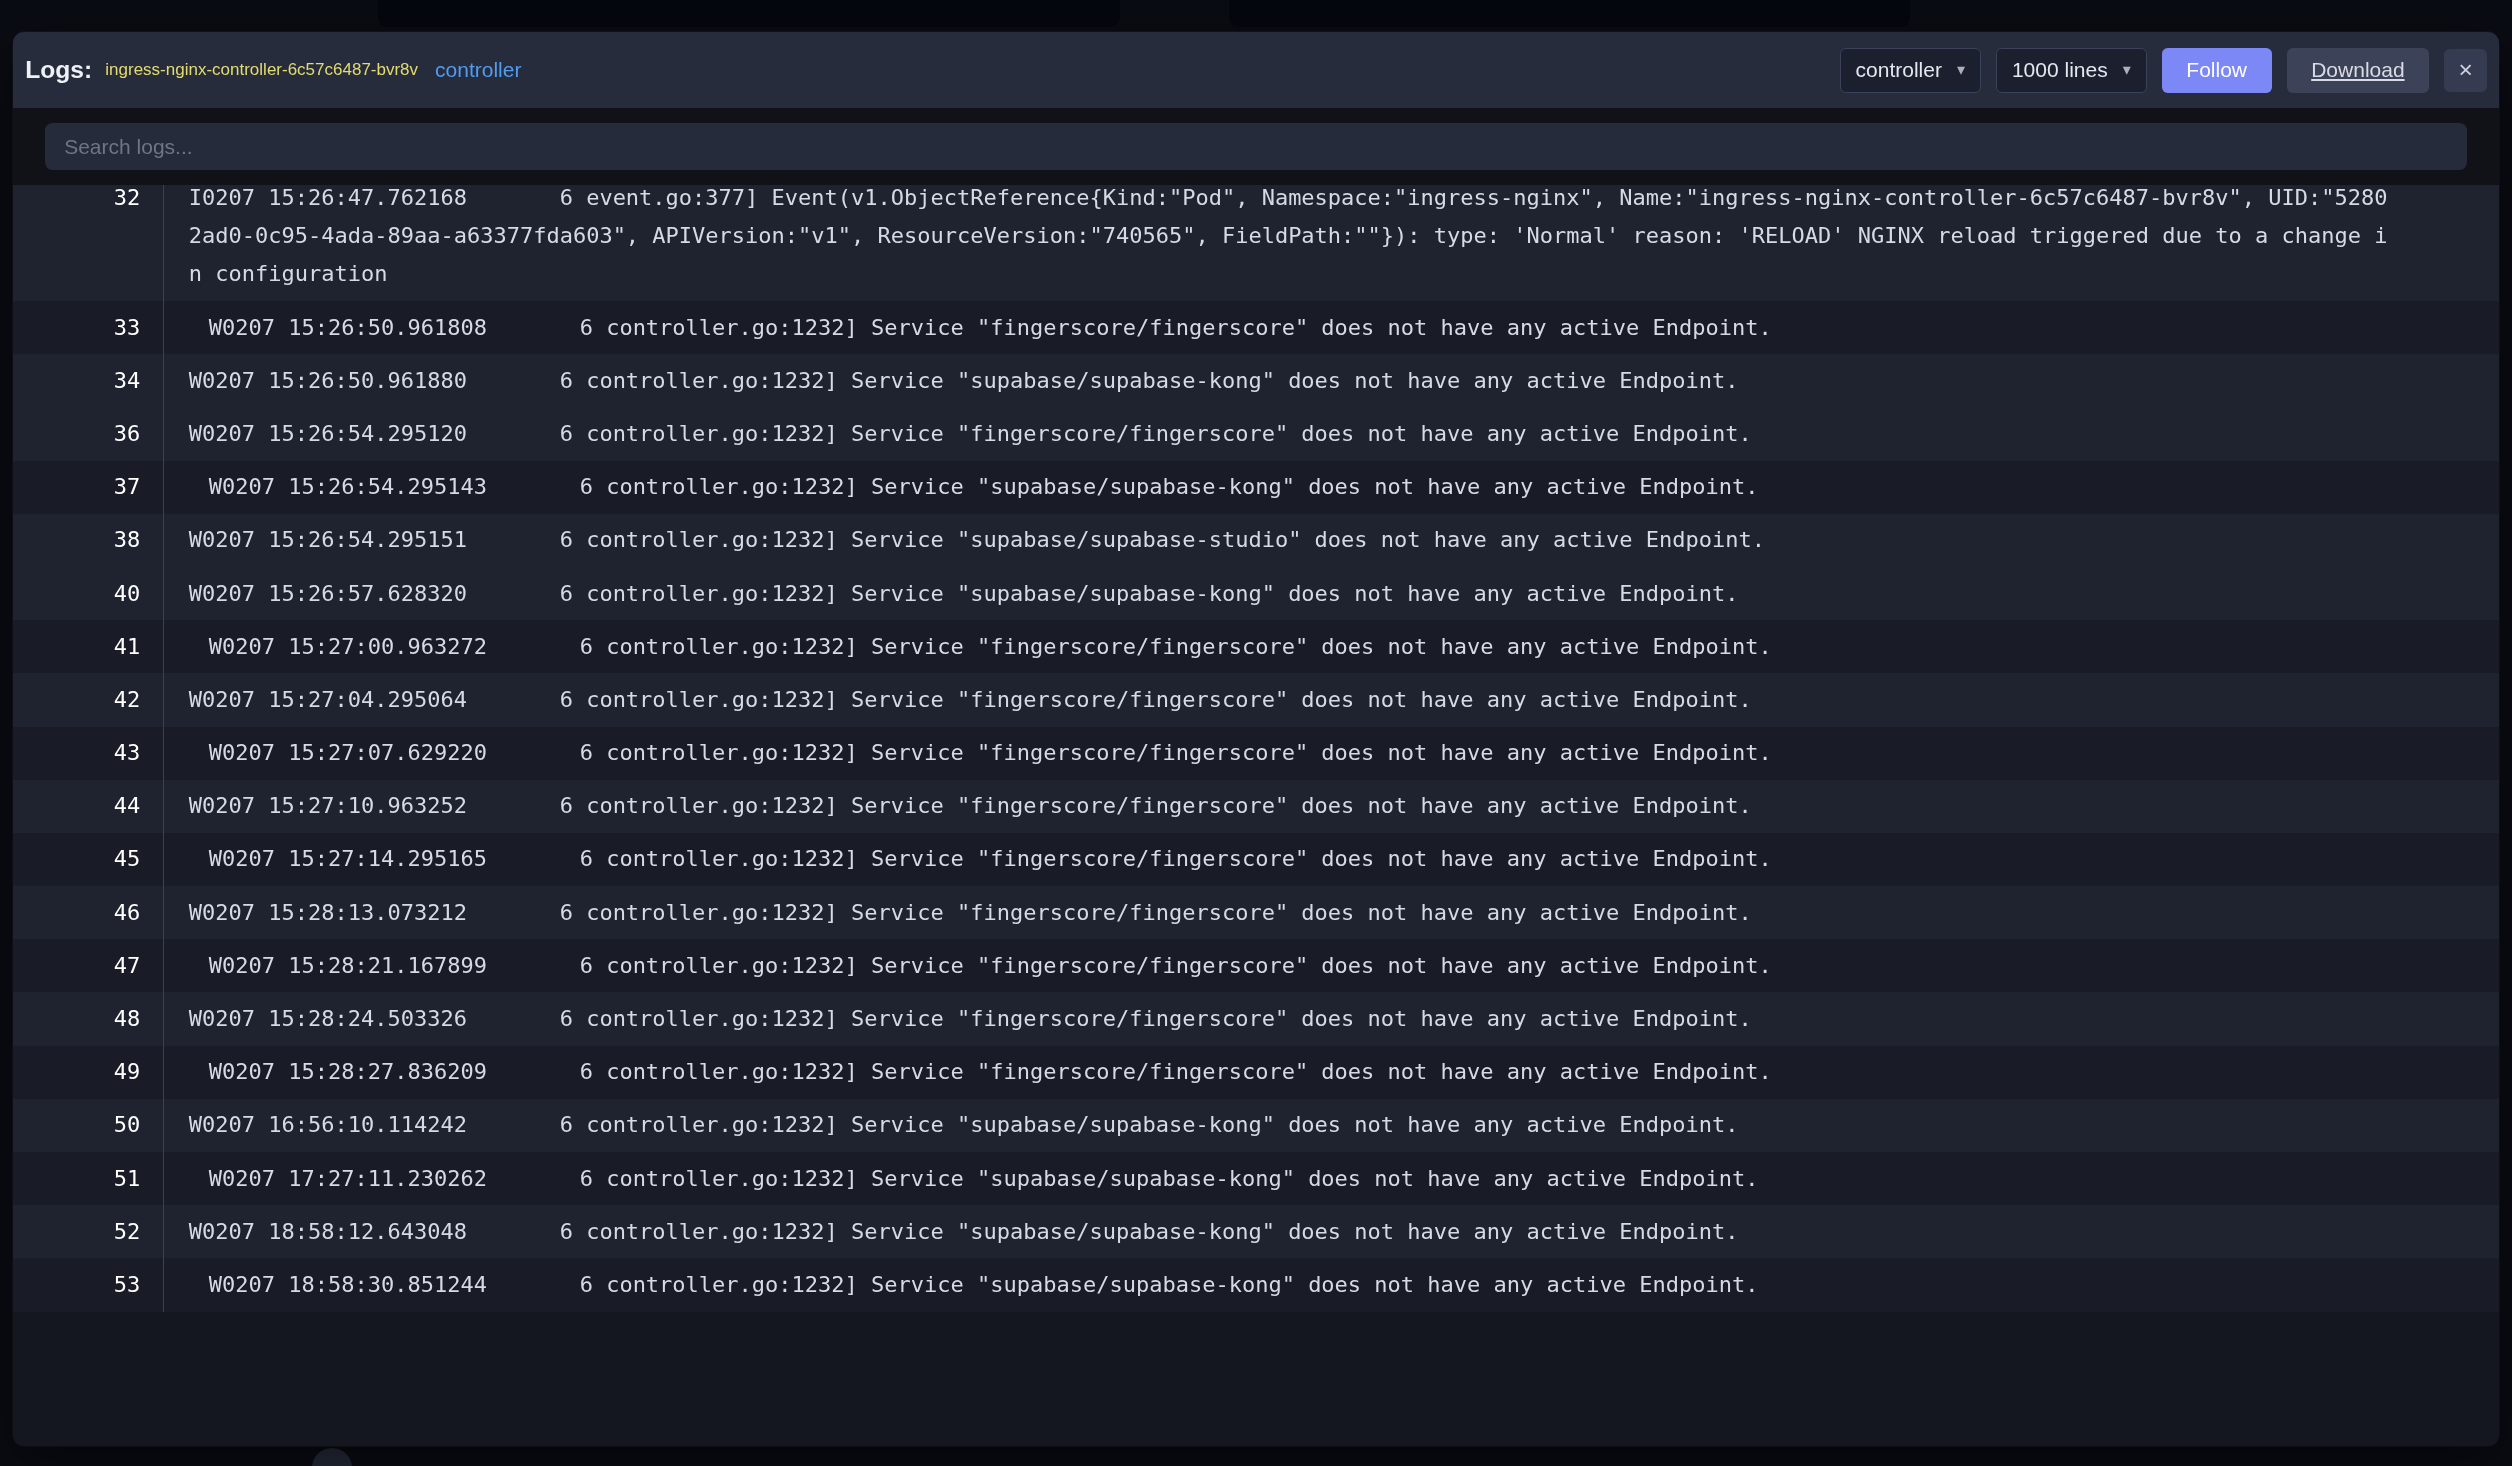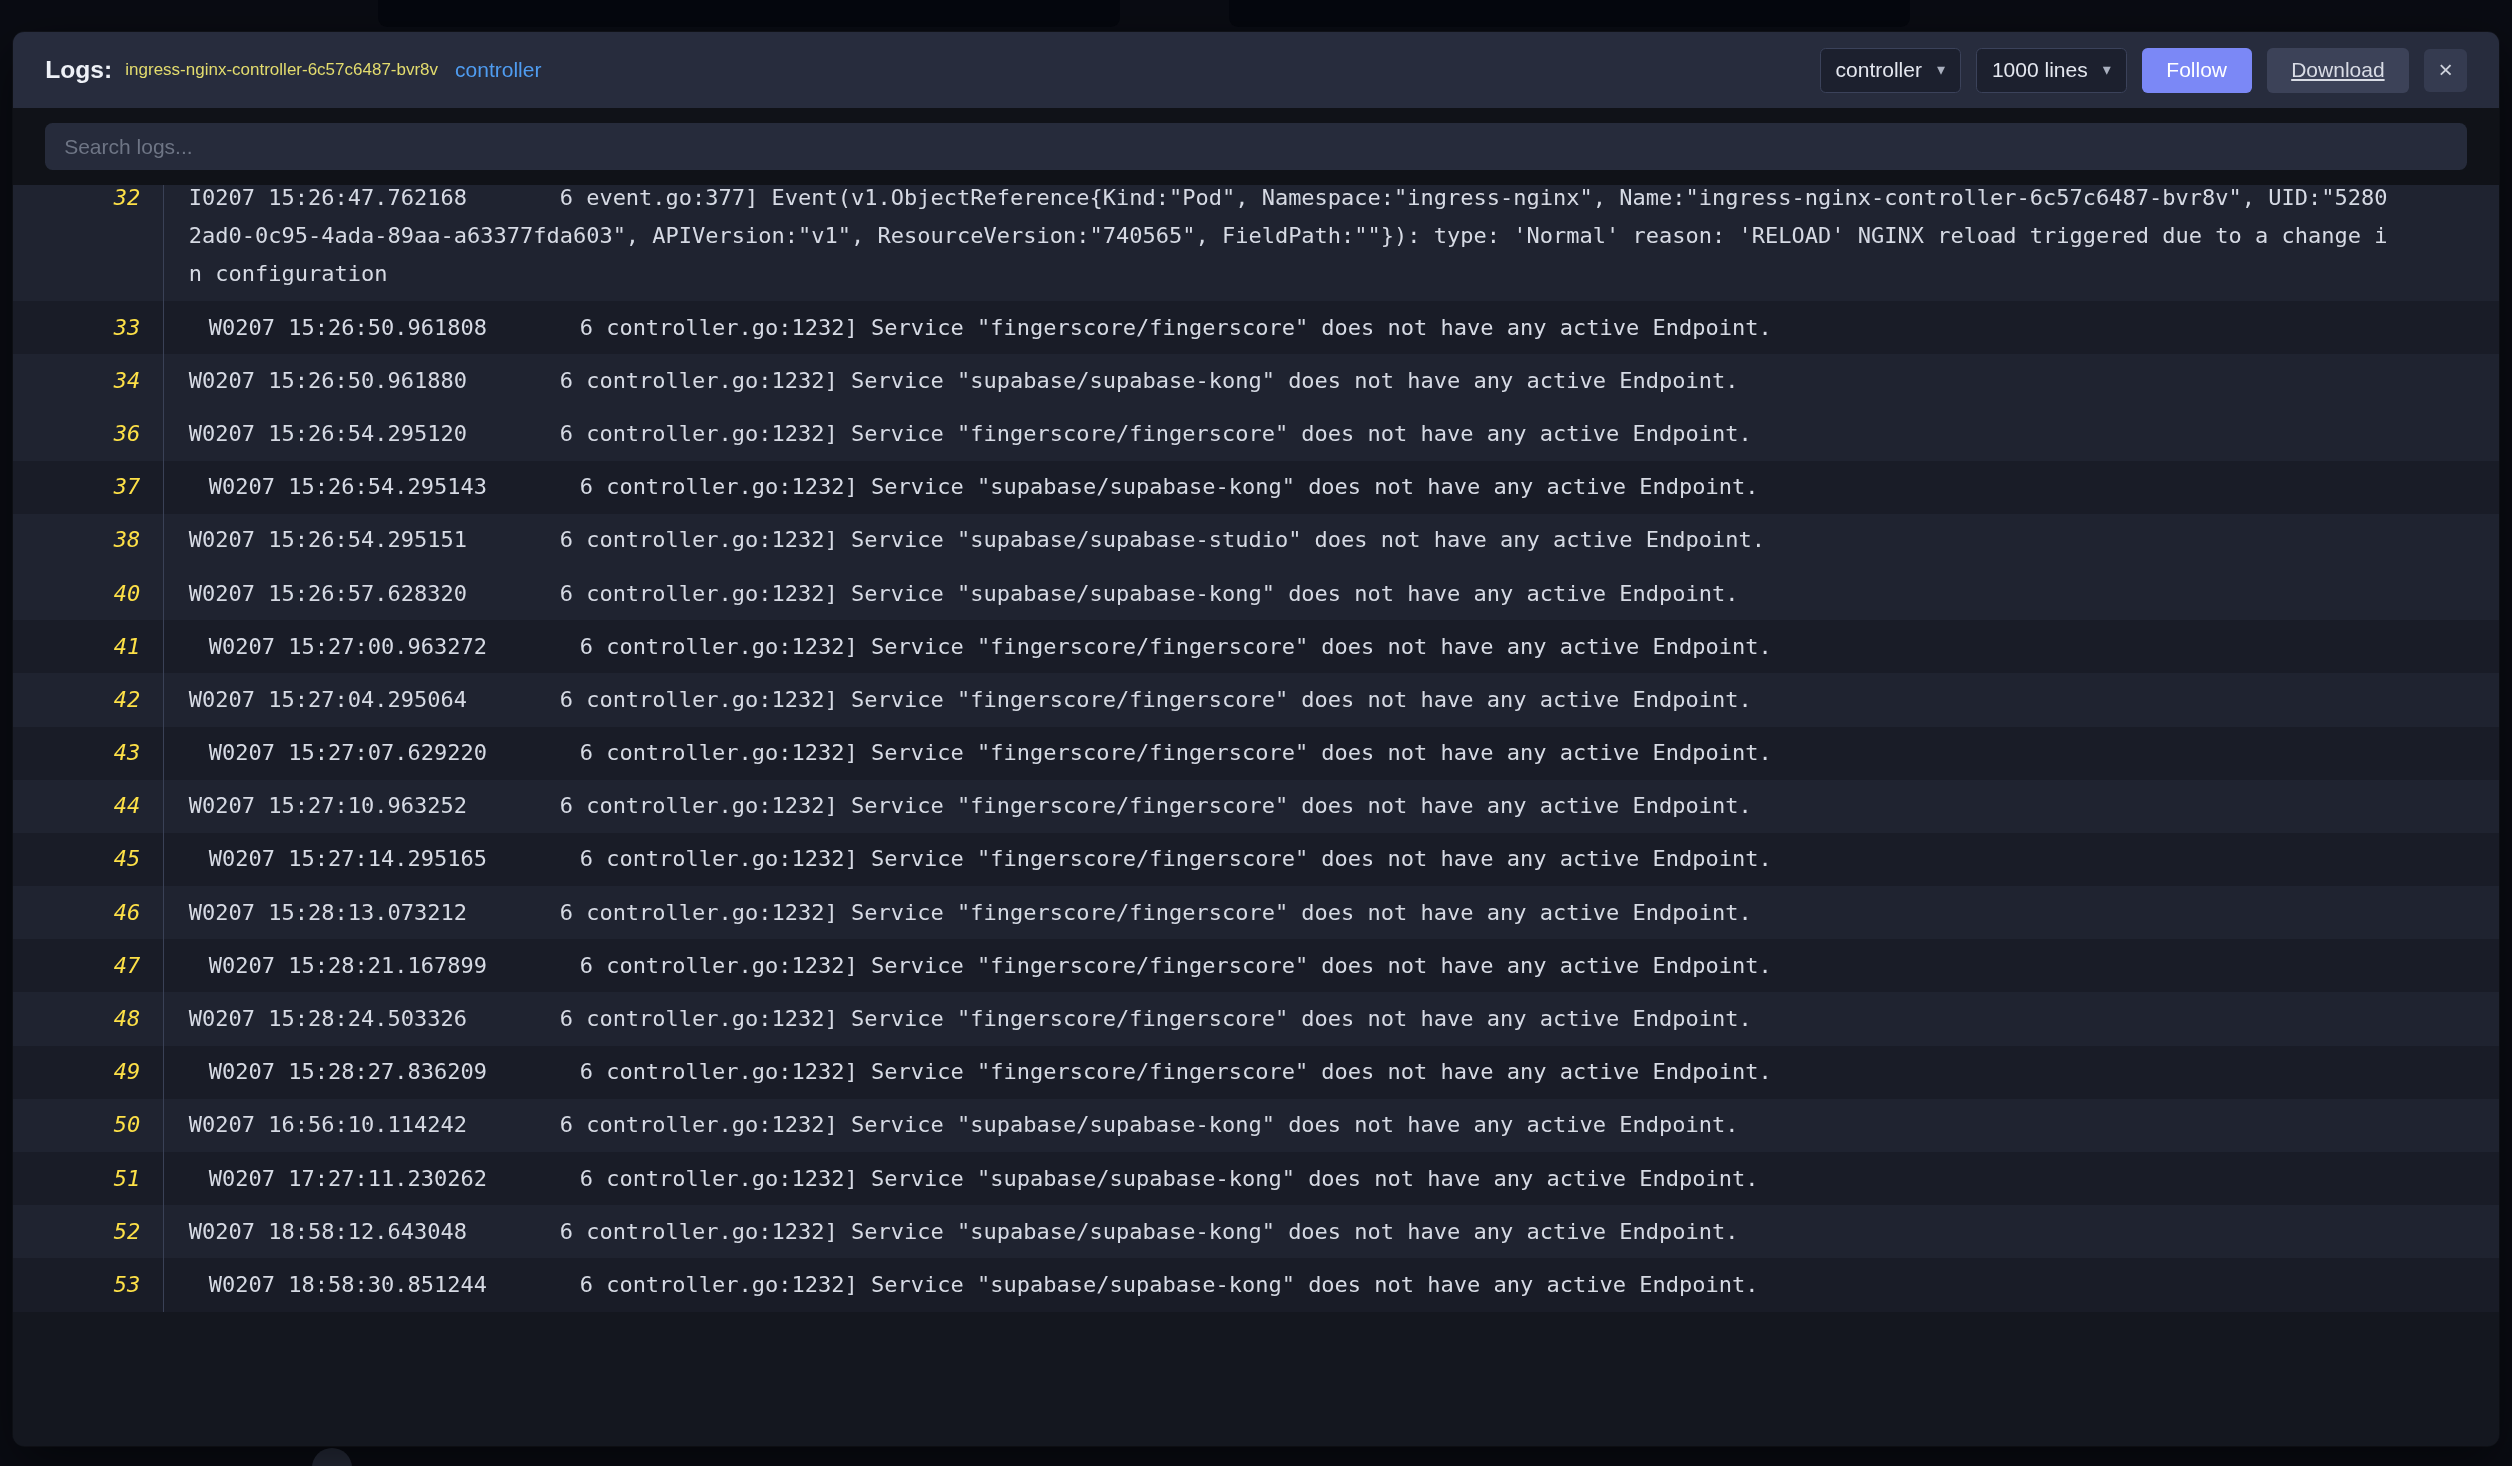--- a/index.html
+++ b/index.html
@@ -35,21 +35,21 @@
     display: flex;
     flex-direction: column;
   }
 
   
   .header {
     height: 76px;
     background: #272c3d;
     display: flex;
     align-items: center;
-    padding: 0 32px;
+    padding: 0 12px;
     flex-shrink: 0;
   }
   .title-label { color: #eef1f7; font-size: 24.6px; font-weight: bold; }
   .pod-name    { color: #e3dc6e; font-size: 17px; margin-left: 13.2px; }
   .container-badge { color: #4f9cf0; font-size: 21px; margin-left: 17px; }
 
   .controls { margin-left: auto; display: flex; align-items: center; gap: 15px; }
   .select {
     height: 45px;
     background: #1c202e;
@@ -108,25 +108,24 @@
     font-family: "DejaVu Sans Mono", monospace;
     font-size: 22px;
     line-height: 38px;
   }
   .log-row.even { background: #1f2330; }
   .log-row.odd  { background: #191c27; gap: 20px; }
   .gutter {
     width: 127px;
     flex-shrink: 0;
     text-align: right;
-    color: #fde047;
+    color: #ffffff;
     padding: 7.6px 23px 7.6px 0;
     border-right: 1.9px solid #3a4156;
     user-select: none;
-    font-style: italic;
   }
   .msg {
     flex: 1;
     color: #d6dae4;
     padding: 7.6px 104px 7.6px 24.6px;
     white-space: pre-wrap;
     word-break: break-all;
   }
 </style>
 </head>

